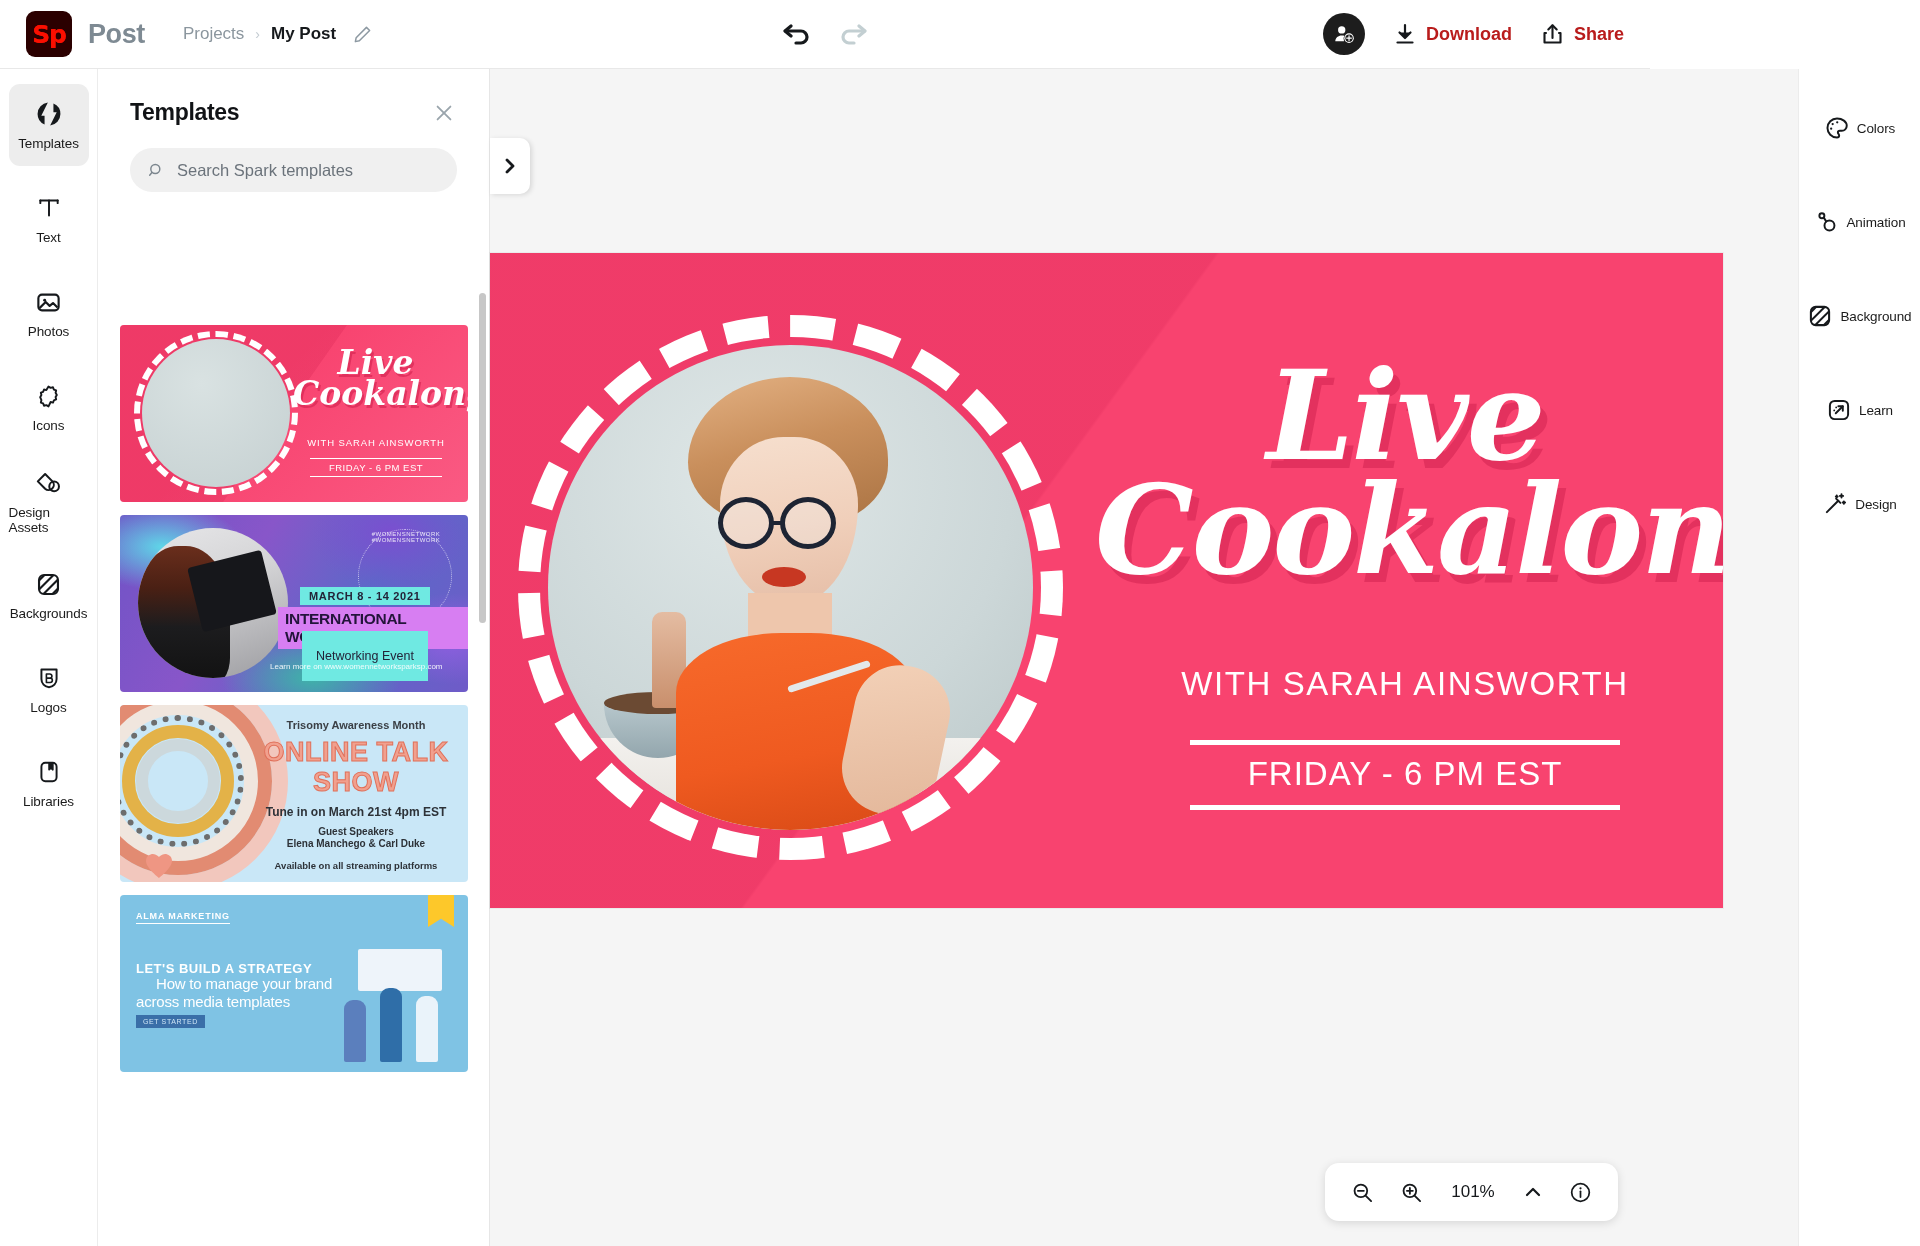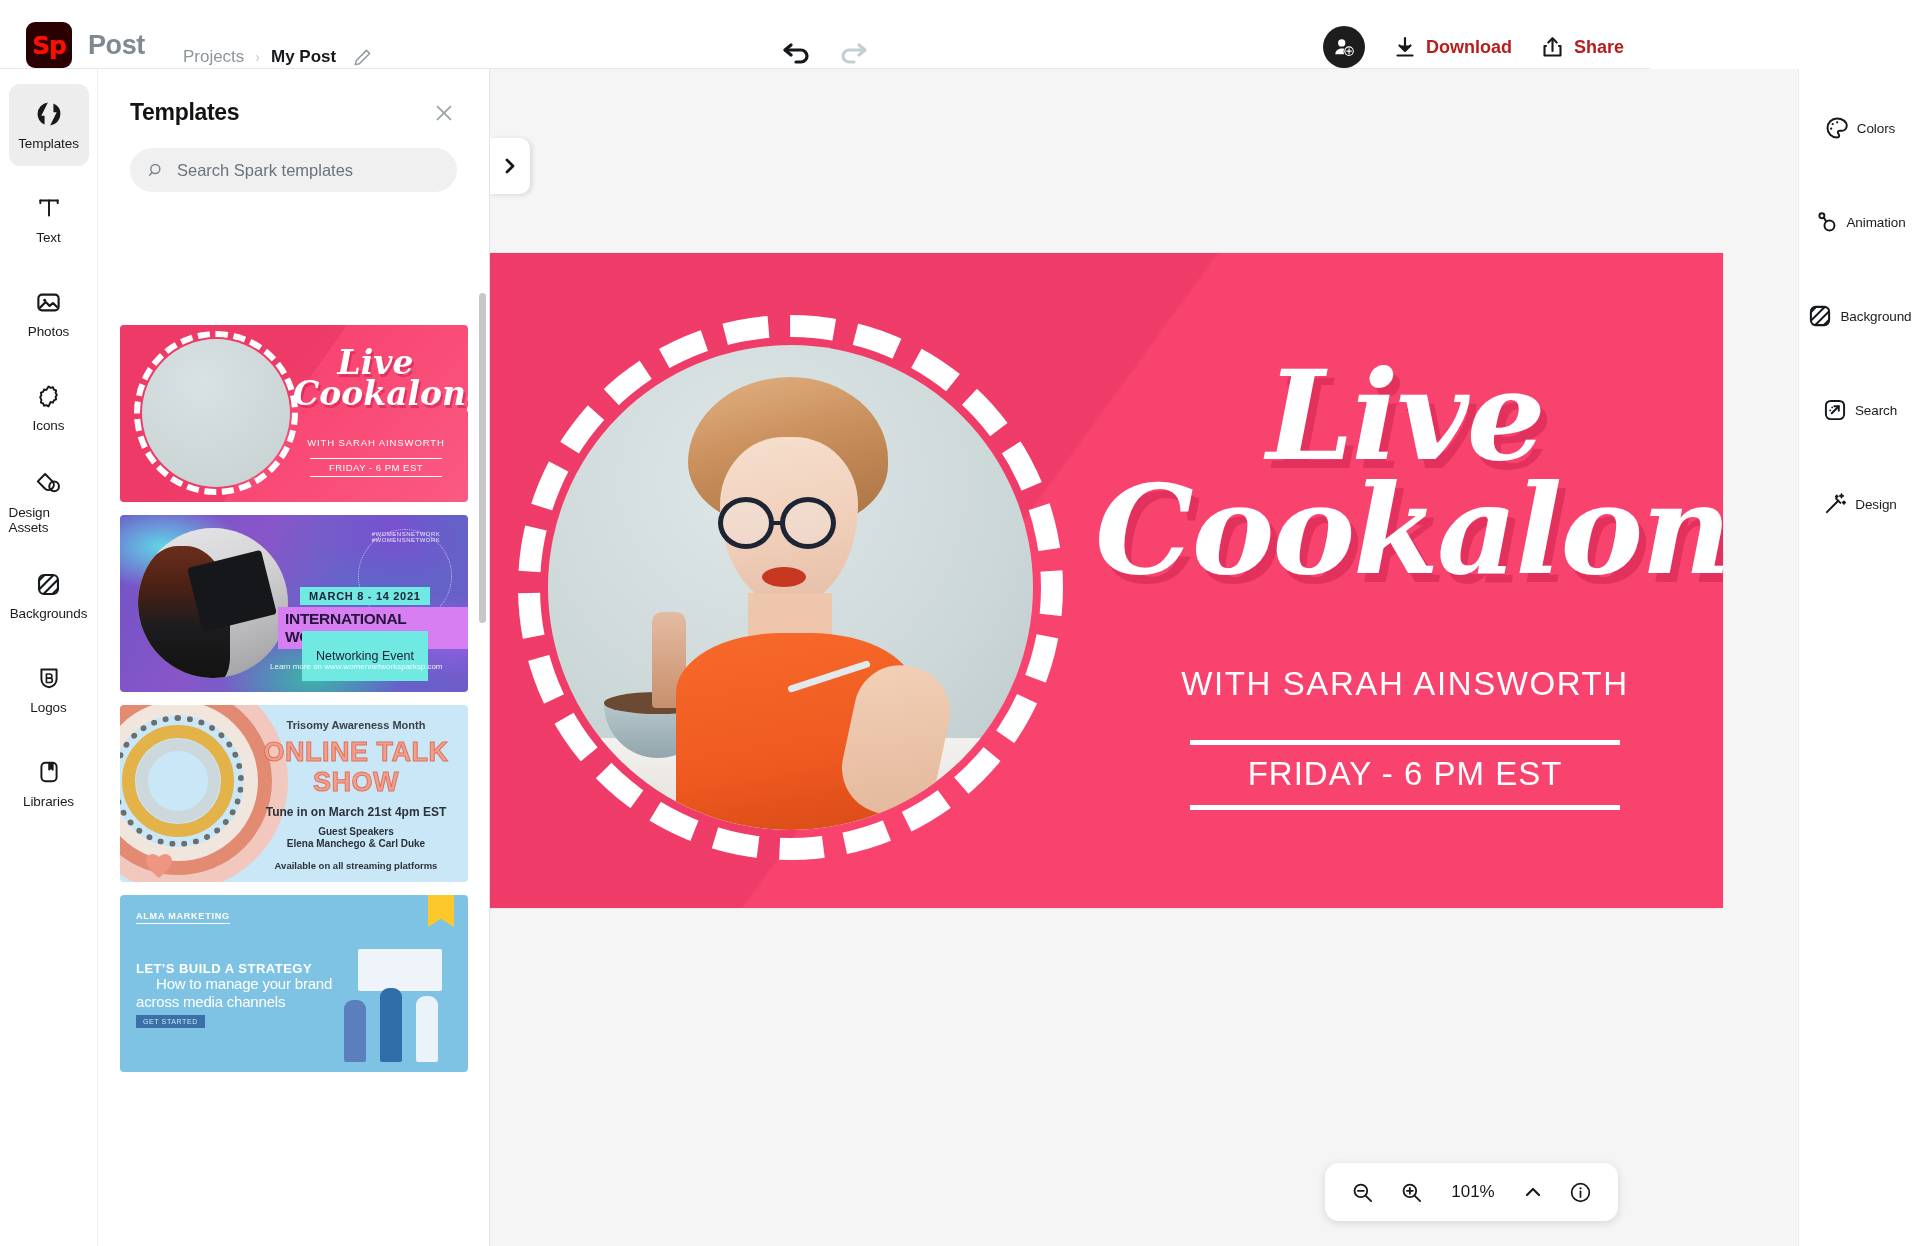--- a/index.html
+++ b/index.html
@@ -9,21 +9,21 @@
     font-family: "Liberation Sans", sans-serif;
     background: #ffffff;
     -webkit-font-smoothing: antialiased;
   }
 
   
   .topbar {
     position: absolute; top: 0; left: 0; width: 1650px; height: 69px;
     background: #ffffff;
     border-bottom: 1px solid #e8e8e8;
-    display: flex; align-items: flex-end;
+    display: flex; align-items: center;
   }
   .brand { display: flex; align-items: center; margin-left: 26px; }
   .sp-logo {
     width: 46px; height: 46px; border-radius: 9px;
     background: #2b0000;
     display: flex; align-items: center; justify-content: center;
     position: relative; overflow: hidden;
   }
   .sp-logo-inner {
     font-family: "DejaVu Sans", sans-serif;
@@ -660,21 +660,21 @@
         <div class="tt t-g1">Guest Speakers</div>
         <div class="tt t-g2">Elena Manchego &amp; Carl Duke</div>
         <div class="tt t-av">Available on all streaming platforms</div>
       </div>
 
       <div class="thumb t5">
         <div class="ribbon"></div>
         <div class="alma">ALMA MARKETING</div>
         <div class="strat">LET'S BUILD A STRATEGY</div>
         <div class="head1">How to manage your brand</div>
-        <div class="head2">across media channels</div>
+        <div class="head2">across media templates</div>
         <div class="cta">GET STARTED</div>
         <div class="board"></div>
         <div class="figure" style="right:102px;height:62px;background:#5b7fbd;border-radius:9px 9px 2px 2px;"></div>
         <div class="figure" style="right:66px;height:74px;background:#2f6ea8;border-radius:9px 9px 2px 2px;"></div>
         <div class="figure" style="right:30px;height:66px;background:#eaf3fa;border-radius:9px 9px 2px 2px;"></div>
       </div>
 
     </div>
   </div>
 
@@ -804,21 +804,21 @@
   <div class="rr-item">
     <span class="rail-icon">
       <svg width="26" height="26" viewBox="0 0 24 24" fill="none" stroke="#16191c" stroke-width="1.8" stroke-linecap="round" stroke-linejoin="round">
         <rect x="3.6" y="3.6" width="16.8" height="16.8" rx="4.4"></rect>
         <path d="M9 15 L15.5 8.6"></path>
           <path d="M11.4 8.6 H15.5 V12.7"></path>
         <circle cx="7.6" cy="12.4" r=".85" fill="#16191c" stroke="none"></circle>
         <circle cx="9.4" cy="9.6" r=".85" fill="#16191c" stroke="none"></circle>
       </svg>
     </span>
-    <span class="rr-label">Search</span>
+    <span class="rr-label">Learn</span>
   </div>
 
   <div class="rr-item">
     <span class="rail-icon">
       <svg width="26" height="26" viewBox="0 0 24 24" fill="none" stroke="#16191c" stroke-width="1.8" stroke-linecap="round" stroke-linejoin="round">
         <path d="M4.5 19.5 L15 9"></path>
         <path d="M13 7 L17 11"></path>
         <path d="M18 3 v3 M18 3 v0 M16.5 4.5 h3"></path>
         <path d="M20.2 9.6 v2.2 M19.1 10.7 h2.2"></path>
         <path d="M13.6 4.2 v1.7 M12.75 5.05 h1.7"></path>

